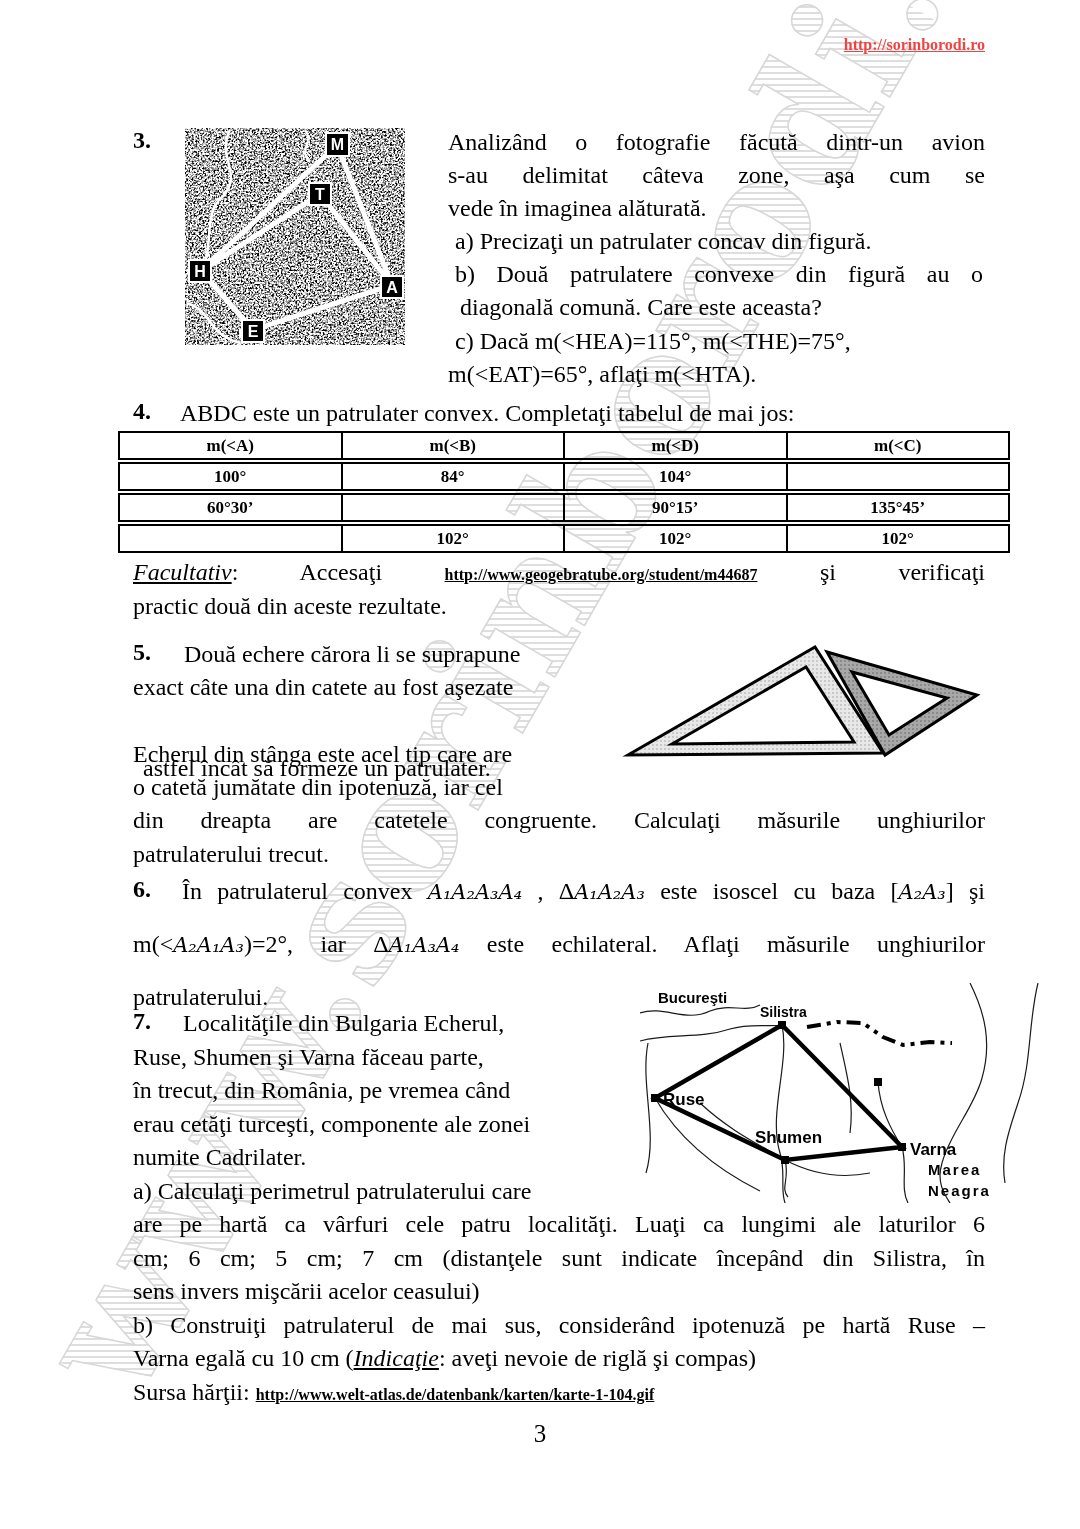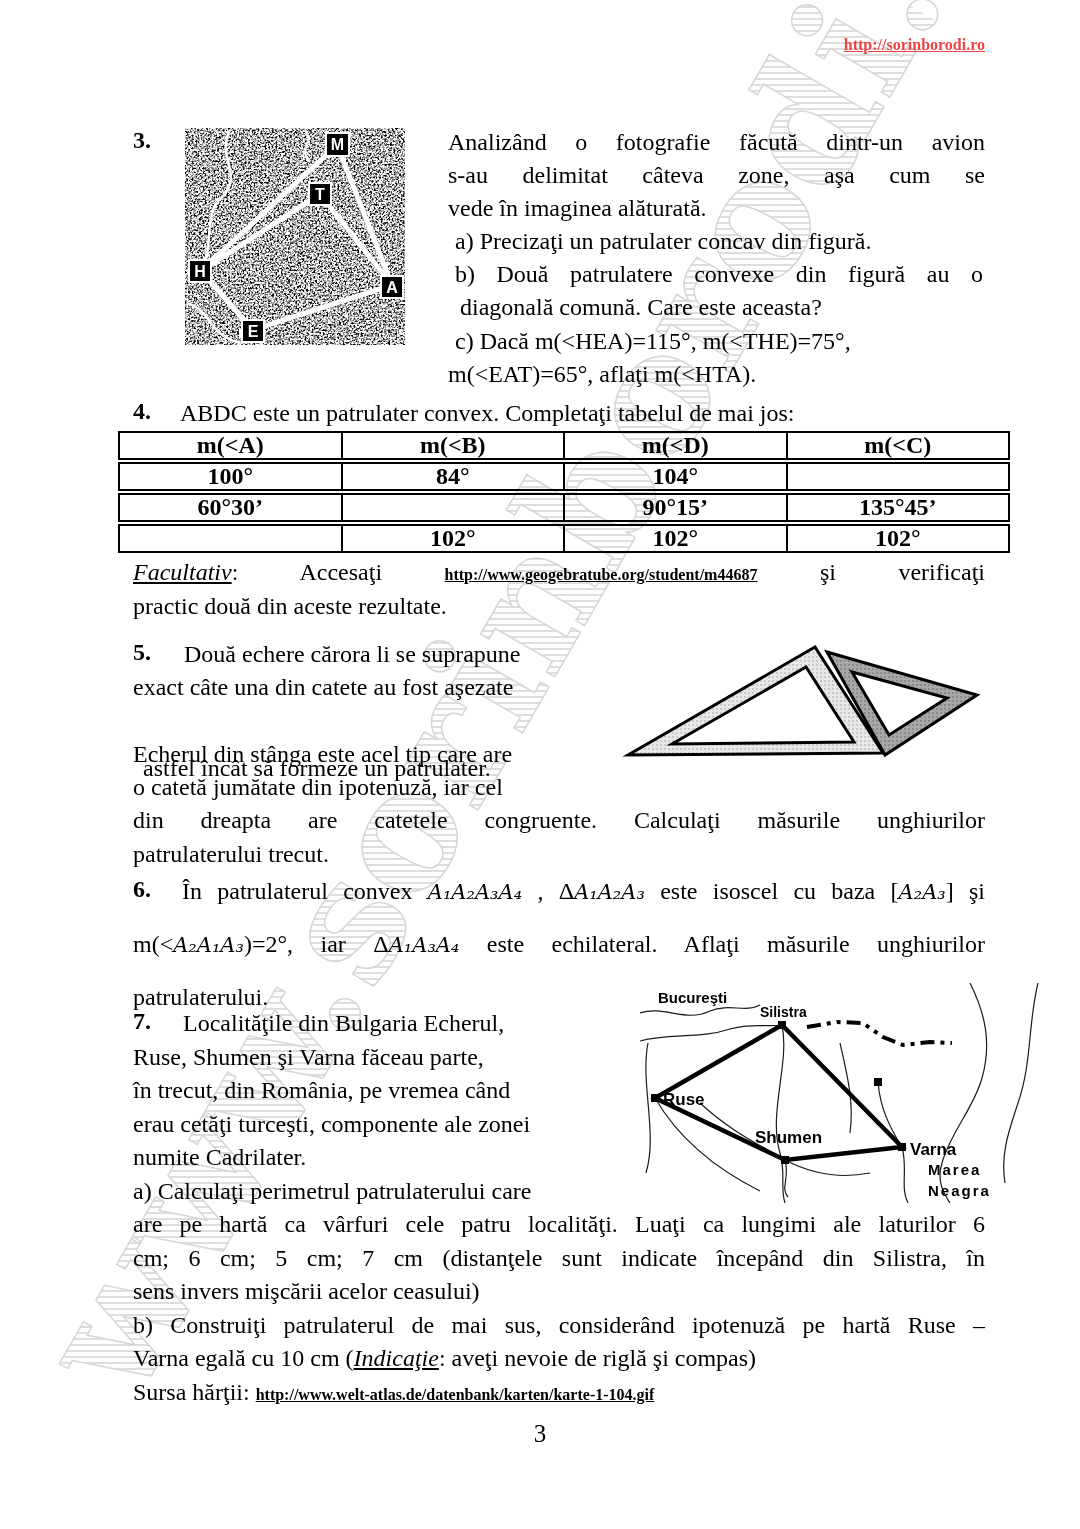--- a/index.html
+++ b/index.html
@@ -16,21 +16,21 @@
   
   .wm{position:absolute;left:-270px;top:560px;width:1600px;height:300px;
       transform:rotate(-60deg);transform-origin:50% 50%;
       font-family:"DejaVu Serif",serif;font-weight:bold;font-size:165px;
       text-align:center;white-space:nowrap;letter-spacing:2px;
       color:transparent;-webkit-text-stroke:1.5px #d7d7d7;
       background:repeating-linear-gradient(60deg,#dedede 0 2px,rgba(255,255,255,0) 2px 6px);
       -webkit-background-clip:text;background-clip:text;}
   
   .trow{position:relative;display:flex;border:2px solid #000;height:25px;margin-bottom:2px;background:transparent;}
-  .tcell{flex:1;border-left:2px solid #000;text-align:center;font-weight:bold;font-size:24px;line-height:25px;}
+  .tcell{flex:1;border-left:2px solid #000;text-align:center;font-weight:bold;font-size:17px;line-height:25px;}
   .tcell:first-child{border-left:none;}
   .hdr-link{font-size:16px;font-weight:bold;text-decoration:underline;color:#ef4444;cursor:pointer;}
   .maplbl{font-family:"Liberation Sans",sans-serif;font-weight:bold;}
 </style>
 </head>
 <body>
 
 <div class="page">
 
   <div class="wm">www.sorinborodi.ro</div>

